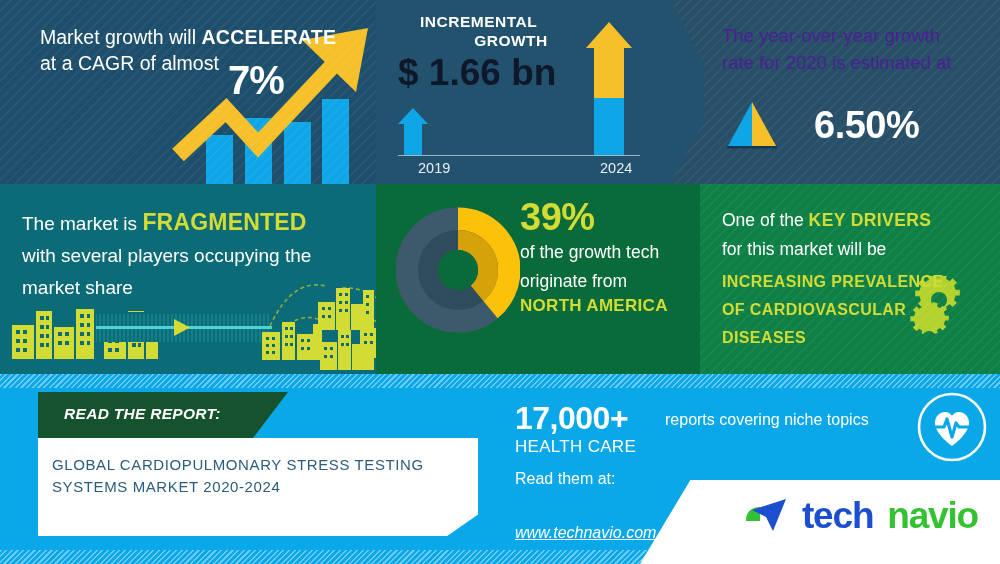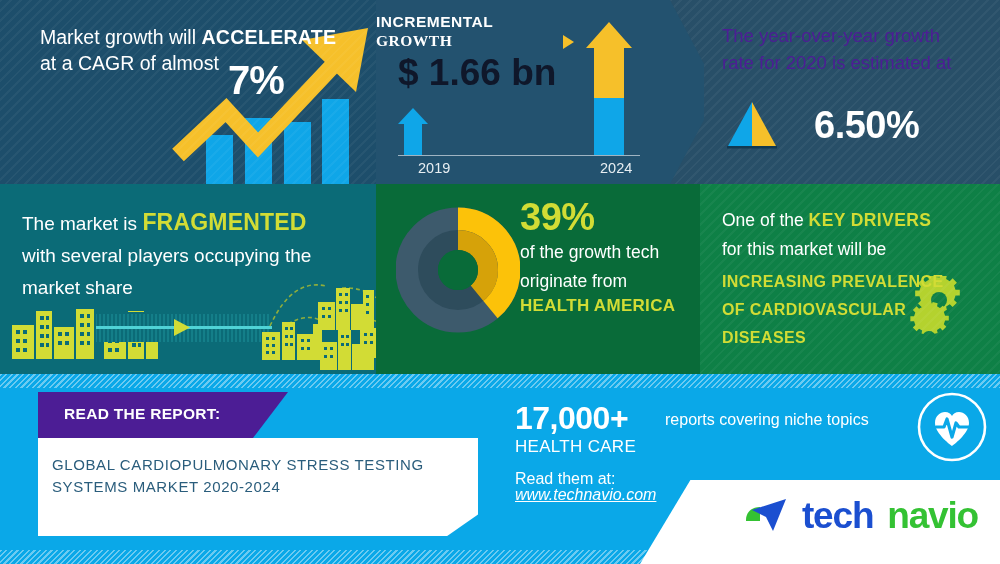--- a/index.html
+++ b/index.html
@@ -52,25 +52,25 @@
     position:absolute; left:40px; top:24px; width:320px;
     font-size:19.5px; line-height:26px; color:#fff; font-weight:400;
   }
   .cagr-text b{ font-weight:700; letter-spacing:.3px; }
   .cagr-pct{
     position:absolute; left:228px; top:58px;
     font-size:40px; font-weight:700; color:#fff; letter-spacing:-1px;
   }
 
   .incr-label{
-    position:absolute; left:376px; top:12px; width:200px;
+    position:absolute; left:420px; top:12px; width:200px;
     font-size:15.5px; font-weight:700; color:#fff; line-height:19px;
     letter-spacing:.5px;
   }
-  .incr-label .l2{ display:block; text-align:left; padding-right:18px; position:relative;font-family:Liberation Serif, serif;}
+  .incr-label .l2{ display:block; text-align:center; padding-right:18px; position:relative;}
   .incr-tri{
     position:absolute; right:2px; top:4px;
     width:0;height:0;border-left:11px solid #f6c02a;
     border-top:7px solid transparent;border-bottom:7px solid transparent;
   }
   .incr-value{
     position:absolute; left:398px; top:52px;
     font-size:37px; font-weight:700; color:#0f172a; letter-spacing:0px;
   }
   .axis{
@@ -113,22 +113,23 @@
   }
   .key-text b{ color:#d2dc35; font-weight:700; letter-spacing:.4px; }
   .key-lines{
     position:absolute; left:722px; top:268px; width:250px;
     font-size:16px; line-height:28px; font-weight:700; color:#d2dc35; letter-spacing:.4px;
   }
 
   
   #rtr-head{
     position:absolute; left:38px; top:392px; width:250px; height:46px;
-    background:#4c1d95;
+    background:#14532d;
     clip-path:polygon(0 0, 100% 0, 86% 100%, 0 100%);
+    font-style:italic;
   }
   #rtr-head span{
     position:absolute; left:26px; top:13px; font-size:15.5px; font-weight:700; color:#fff;
     letter-spacing:.3px;
   }
   #rtr-card{
     position:absolute; left:38px; top:438px; width:440px; height:98px;
     background:#ffffff;
     clip-path:polygon(0 0, 100% 0, 100% 78%, 93% 100%, 0 100%);
     box-shadow:0 1px 3px rgba(0,0,0,.18);
@@ -145,21 +146,21 @@
   .count-sub{
     position:absolute; left:665px; top:411px; font-size:16px; color:#fff;
   }
   .sector{
     position:absolute; left:515px; top:437px; font-size:17px; color:#fff; letter-spacing:.3px;
   }
   .readat{
     position:absolute; left:515px; top:470px; font-size:16px; color:#fff;
   }
   .url{
-    position:absolute; left:515px; top:486px; font-size:16px; color:#fff;
+    position:absolute; left:515px; top:524px; font-size:16px; color:#fff;
     font-style:italic; text-decoration:underline;
   }
 
   #logo-banner{
     position:absolute; left:640px; top:480px; width:360px; height:84px;
     background:#ffffff;
     clip-path:polygon(14% 0, 100% 0, 100% 100%, 0 100%);
   }
   #logo-wrap{
     position:absolute; left:742px; top:495px; display:flex; align-items:center; gap:14px;
@@ -423,21 +424,21 @@
 
       <circle r="20" fill="#096b39"></circle>
     </g>
   </svg>
 
   <div class="na-pct">39%</div>
   <div class="na-text">
     <span>of the growth tech</span><br>
     <span>originate from</span>
   </div>
-  <div class="na-region">HEALTH AMERICA</div>
+  <div class="na-region">NORTH AMERICA</div>
 
   <div class="panel hatch" id="p-key">
     <svg style="position:absolute;left:205px;top:92px" width="86" height="82" viewBox="0 0 86 82">
       <g fill="#b4d22e">
         <path d="M56 4 l6 1 2-5 8 2 -1 5 5 3 4-4 6 6 -4 4 2 6 6 0 0 8 -6 0 -2 6 4 4 -6 6 -4-4 -5 3 1 5 -8 2 -2-5 -6 1 -2 5 -8-2 1-5 -5-3 -4 4 -6-6 4-4 -2-6 -6 0 0-8 6 0 2-6 -4-4 6-6 4 4 5-3 -1-5 8-2z" transform="translate(-10,-2) scale(.72)"></path>
         <circle cx="34" cy="24" r="8" fill="#0e8046"></circle>
       </g>
       <g fill="#b4d22e" transform="translate(-12,26) scale(.62)">
         <path d="M56 4 l6 1 2-5 8 2 -1 5 5 3 4-4 6 6 -4 4 2 6 6 0 0 8 -6 0 -2 6 4 4 -6 6 -4-4 -5 3 1 5 -8 2 -2-5 -6 1 -2 5 -8-2 1-5 -5-3 -4 4 -6-6 4-4 -2-6 -6 0 0-8 6 0 2-6 -4-4 6-6 4 4 5-3 -1-5 8-2z"></path>
       </g>

